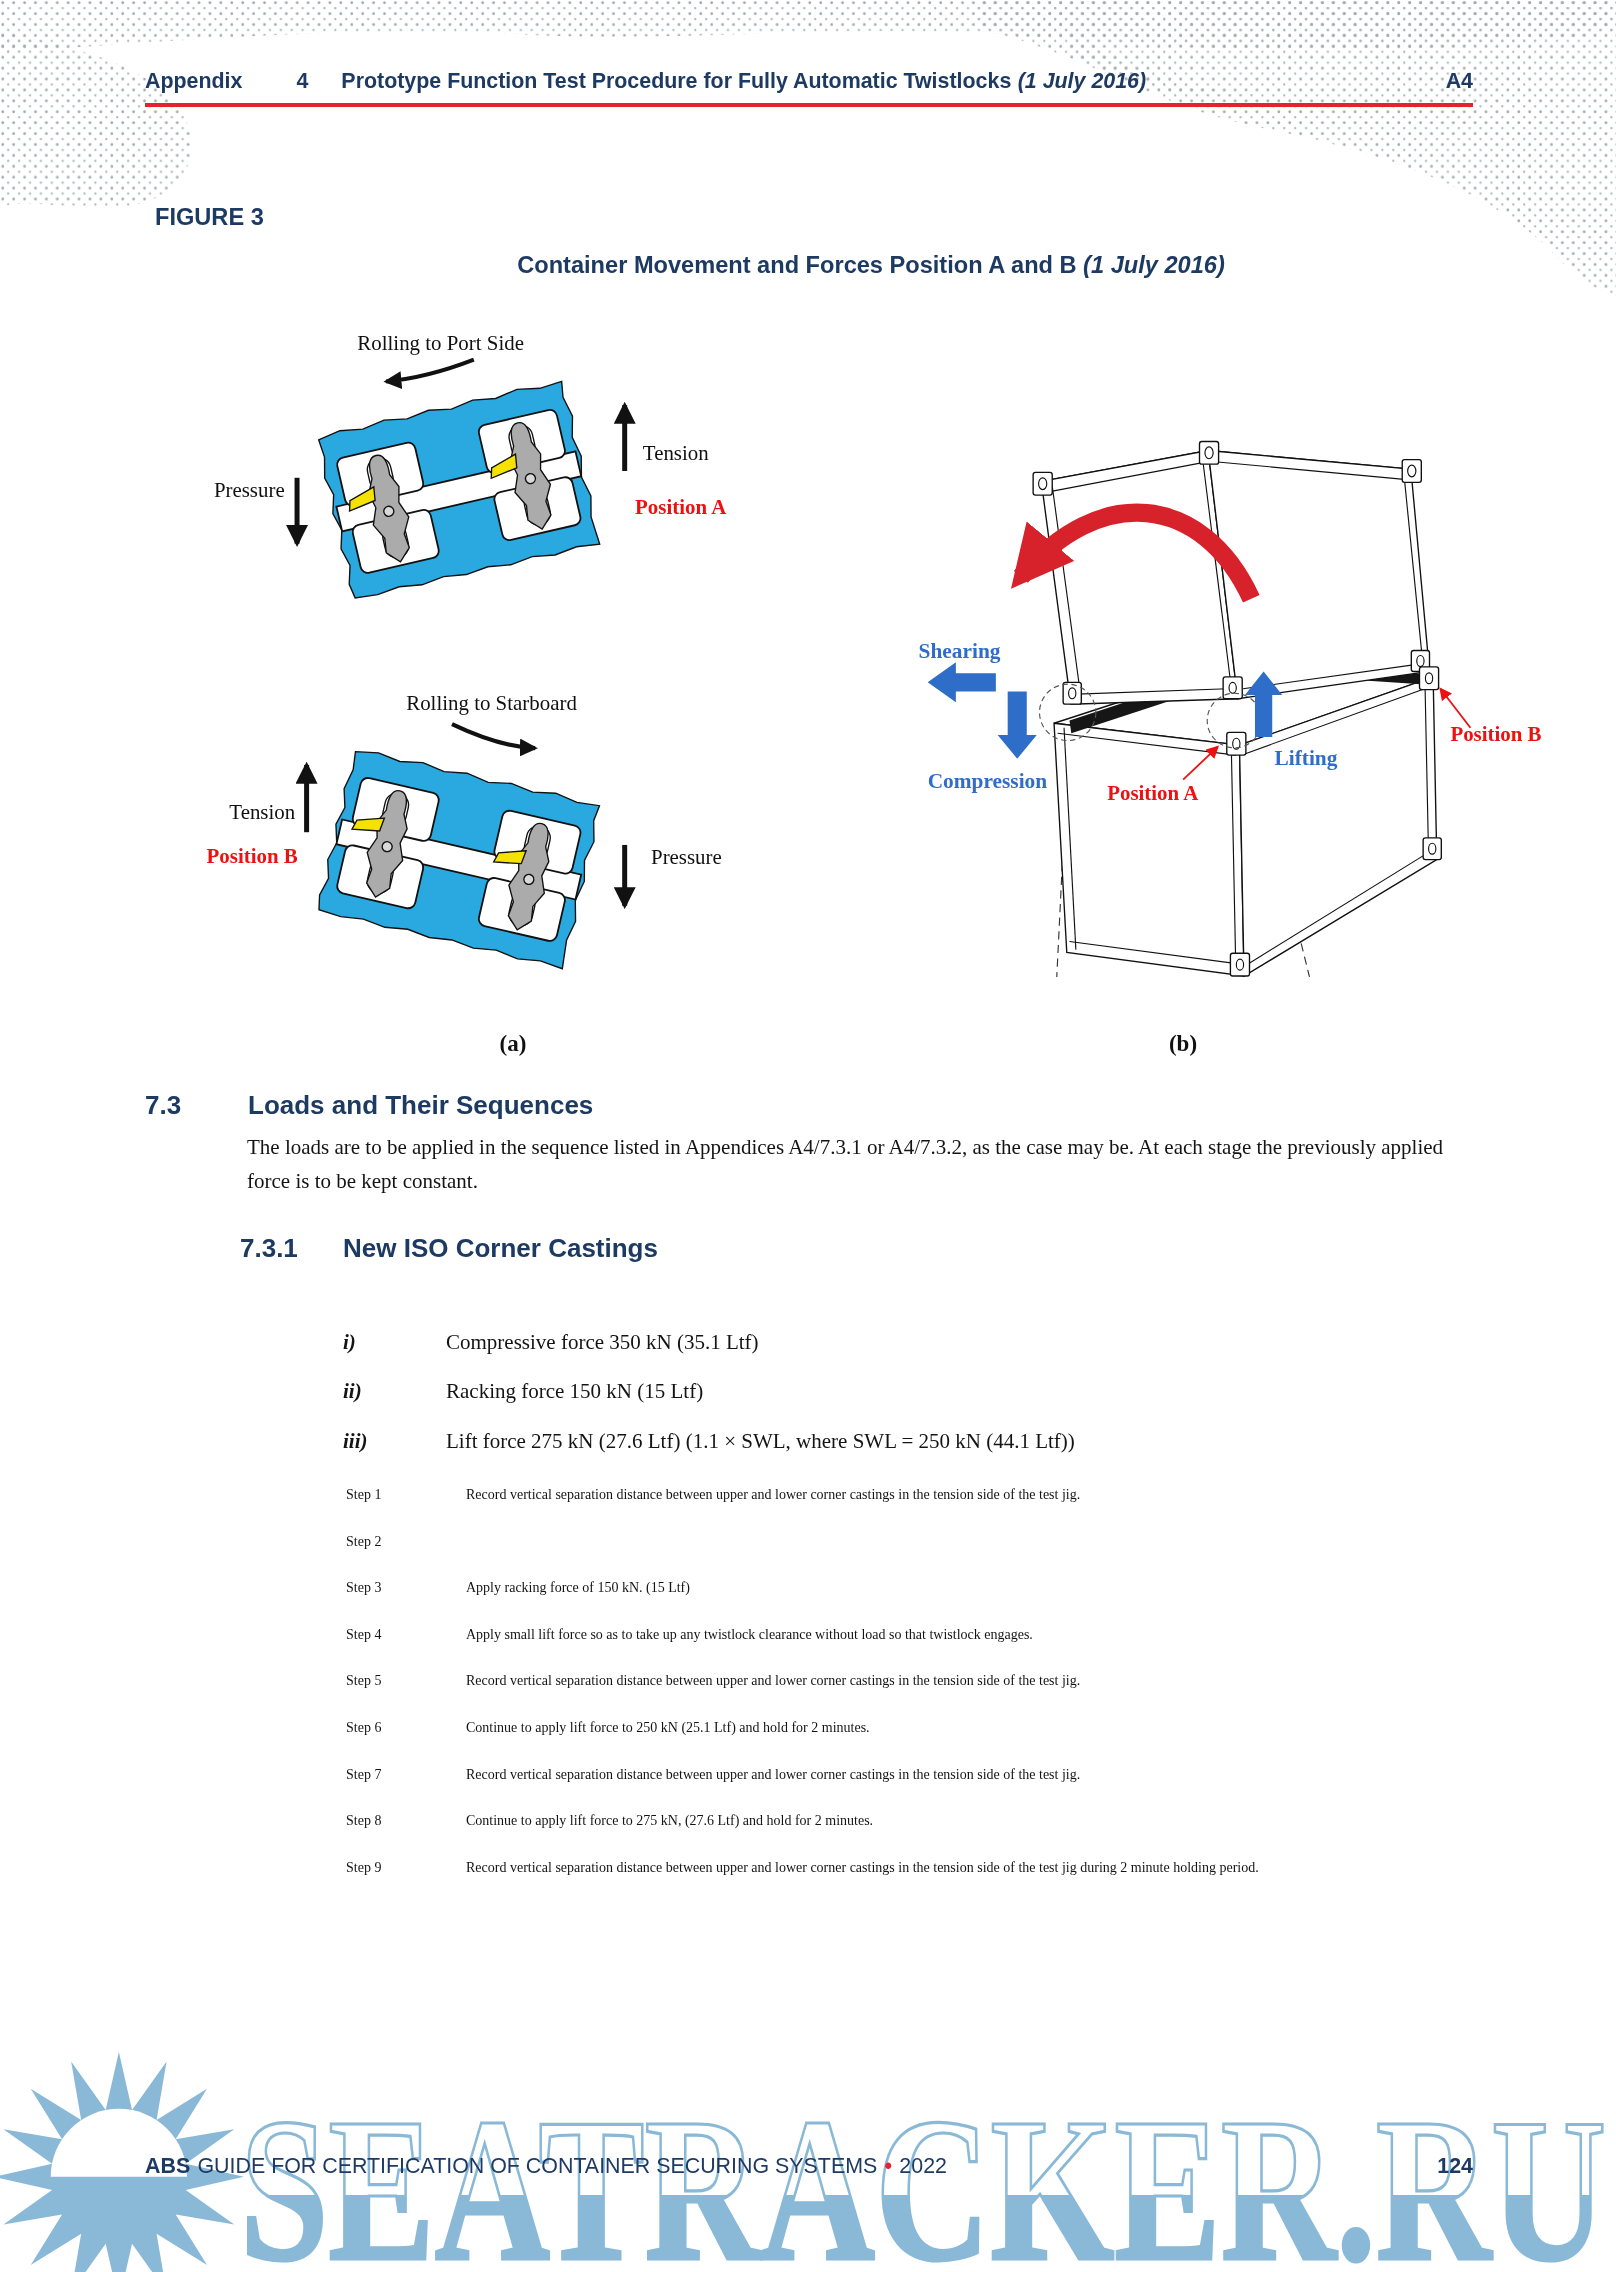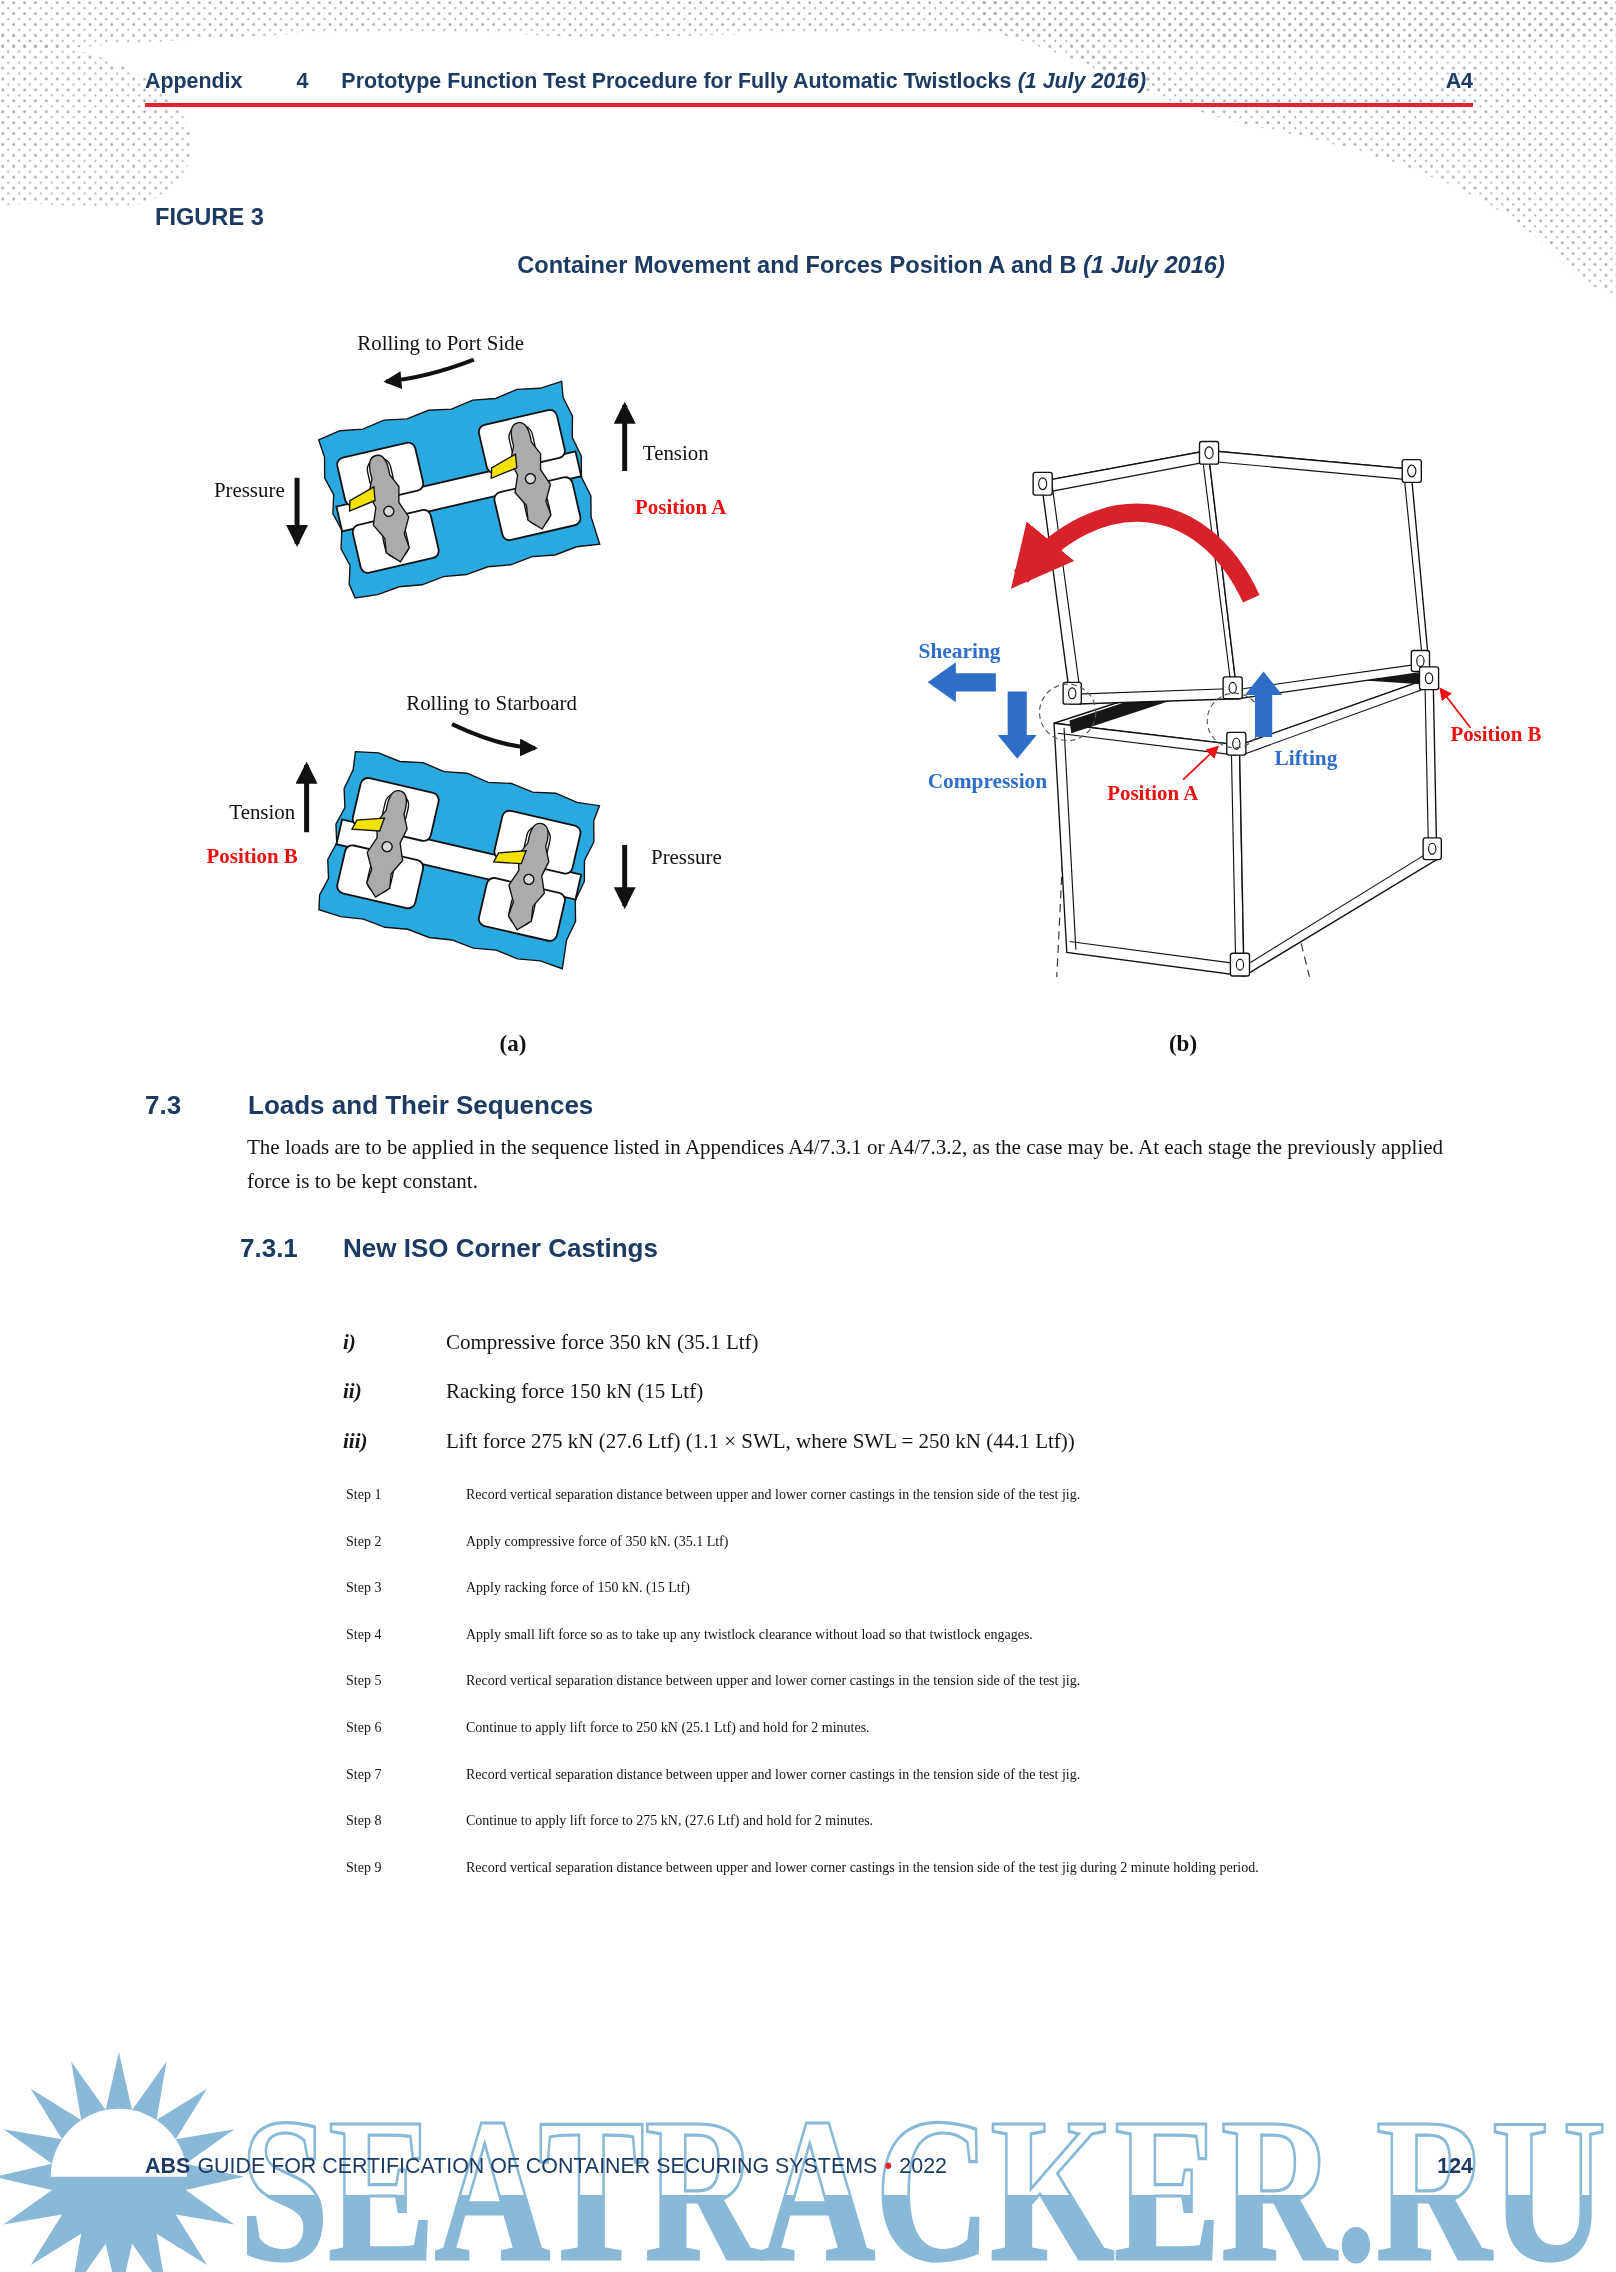--- a/index.html
+++ b/index.html
@@ -286,21 +286,20 @@
     </div>
   </div>
 
   <div class="steps">
     <div class="step-row">
       <span class="step-label">Step 1</span>
       <span class="step-text">Record vertical separation distance between upper and lower corner castings in the tension side of the test jig.</span>
     </div>
     <div class="step-row">
       <span class="step-label">Step 2</span>
-      <span class="step-text">Apply compressive force of 350 kN. (35.1 Ltf)</span>
     </div>
     <div class="step-row">
       <span class="step-label">Step 3</span>
       <span class="step-text">Apply racking force of 150 kN. (15 Ltf)</span>
     </div>
     <div class="step-row">
       <span class="step-label">Step 4</span>
       <span class="step-text">Apply small lift force so as to take up any twistlock clearance without load so that twistlock engages.</span>
     </div>
     <div class="step-row">

